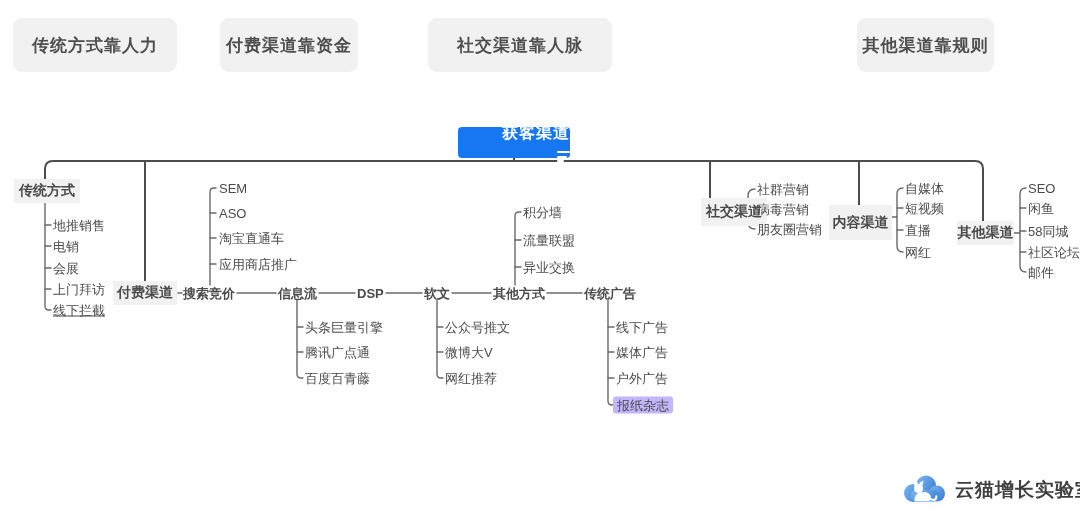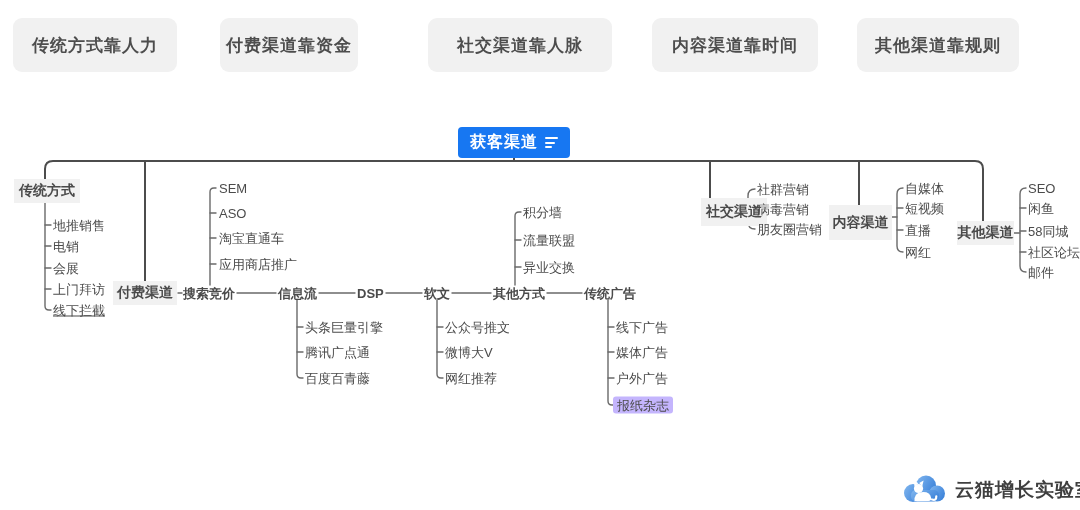--- a/index.html
+++ b/index.html
@@ -10,22 +10,22 @@
   
   .card{position:absolute;top:18px;height:54px;background:var(--boxbg);border-radius:9px;
         display:flex;align-items:center;justify-content:center;
         font-size:17px;font-weight:700;color:#4D4D4D;letter-spacing:1px;white-space:nowrap;}
 
   
   .wires{position:absolute;left:0;top:0;}
 
   
   .root{position:absolute;left:458px;top:127px;width:112px;height:31px;background:var(--accent);
-        border-radius:4px;display:flex;align-items:center;justify-content:center;gap:7px;
-        color:#fff;font-size:16px;font-weight:700;letter-spacing:1px;cursor:pointer;}
+        border-radius:4px;display:flex;align-items:flex-end;justify-content:center;gap:7px;
+        color:#fff;font-size:16px;font-weight:700;letter-spacing:1px;cursor:pointer;flex-direction:column;}
   .menu-ic{display:inline-flex;flex-direction:column;gap:2.5px;align-items:flex-start;}
   .menu-ic i{display:block;height:2px;background:#fff;border-radius:1px;}
   .menu-ic i:nth-child(1){width:13px;}
   .menu-ic i:nth-child(2){width:10px;}
   .menu-ic i:nth-child(3){width:7px;}
 
   
   .nodebox{position:absolute;background:var(--boxbg);border-radius:0;
            display:flex;align-items:center;justify-content:center;
            font-size:14px;font-weight:700;color:#4A4A4A;white-space:nowrap;cursor:pointer;}
@@ -41,22 +41,21 @@
   .logo-text{font-size:19px;font-weight:700;color:#3F3F3F;letter-spacing:1px;white-space:nowrap;}
 </style>
 </head>
 <body>
 
 <div class="stage">
 
   <div class="card" style="left:13px;width:164px;">传统方式靠人力</div>
   <div class="card" style="left:220px;width:138px;">付费渠道靠资金</div>
   <div class="card" style="left:428px;width:184px;">社交渠道靠人脉</div>
-  <div class="card" style="left:652px;width:166px;">内容渠道靠时间</div>
-  <div class="card" style="left:857px;width:162px;">其他渠道靠规则</div>
+  <div class="card" style="left:857px;width:137px;">其他渠道靠规则</div>
 
   <svg class="wires" width="1080" height="510">
 
     <g stroke="#4C4C4C" stroke-width="2" fill="none" stroke-linecap="round">
       <path d="M514 158 L514 161"></path>
       <path d="M45 179 L45 169 Q45 161 53 161 L975 161 Q983 161 983 169 L983 221"></path>
       <path d="M145 161 L145 281"></path>
       <path d="M710 161 L710 198"></path>
       <path d="M859 161 L859 205"></path>
     </g>

